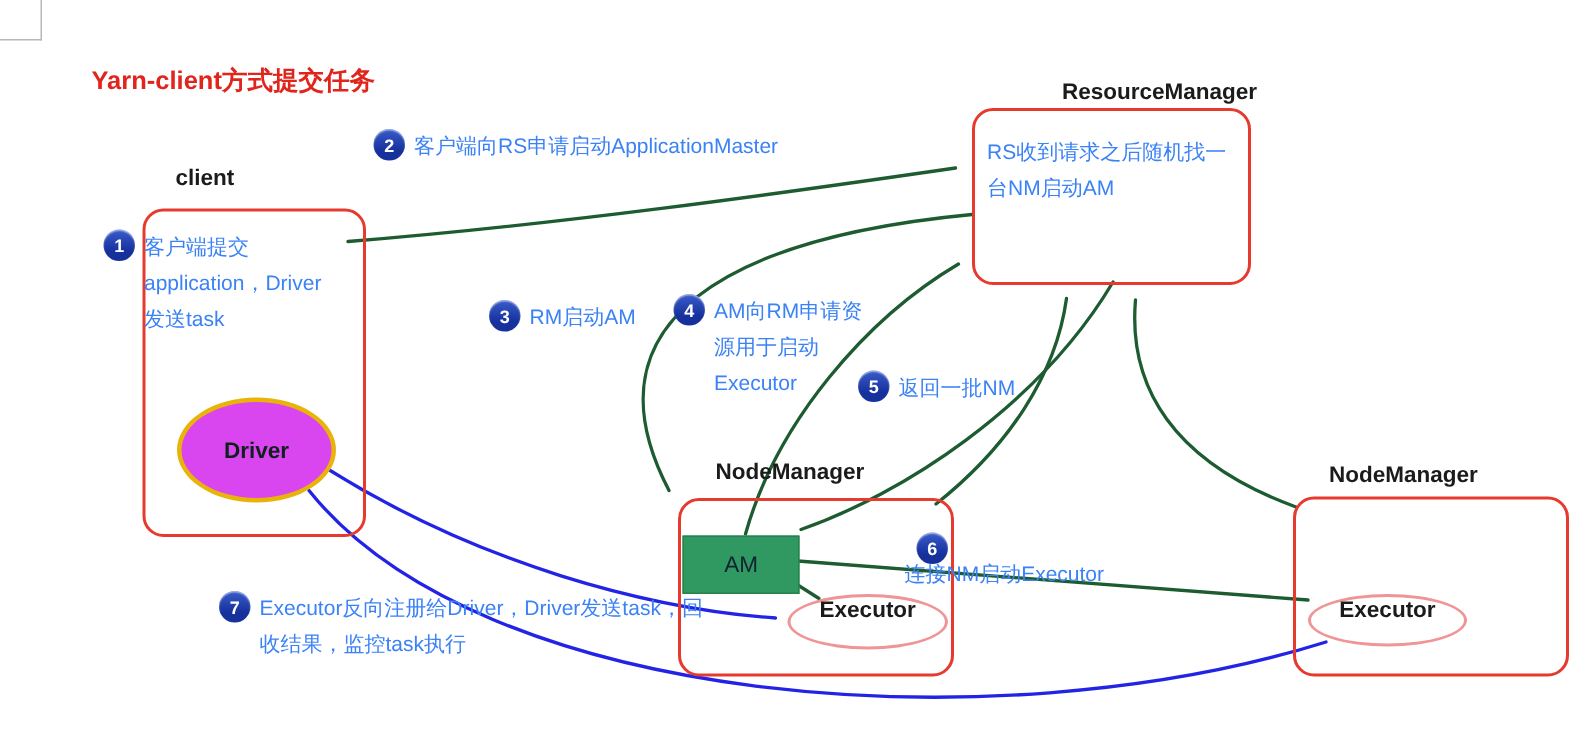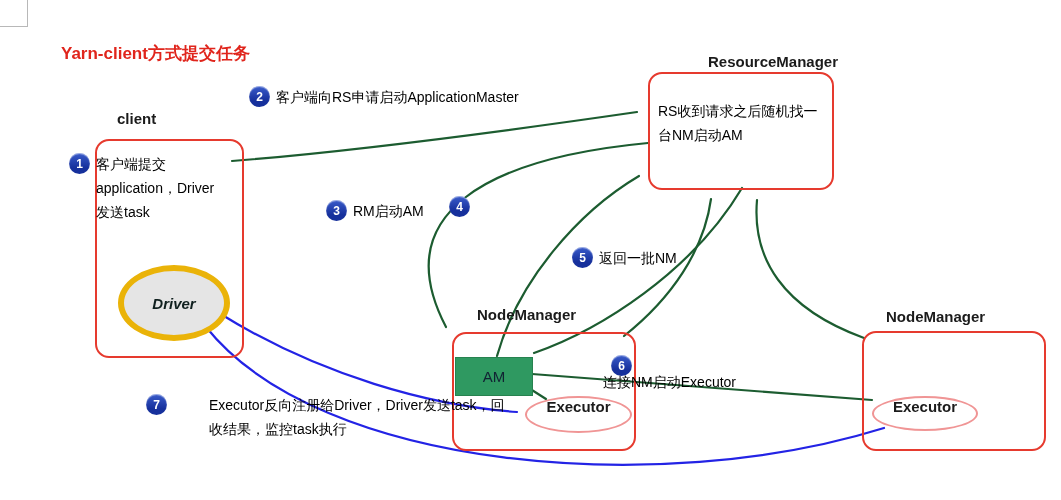--- a/index.html
+++ b/index.html
@@ -18,46 +18,46 @@
   #rm-label{left:708px;top:53px;}
   #nmc-label{left:477px;top:306px;}
   #nmr-label{left:886px;top:308px;}
   
   .red-box{border:2.5px solid #e63a2e;border-radius:14px;background:transparent;}
   #client-box{left:95px;top:139px;width:145px;height:215px;}
   #rm-box{left:648px;top:72px;width:182px;height:114px;}
   #nmc-box{left:452px;top:332px;width:180px;height:115px;}
   #nmr-box{left:862px;top:331px;width:180px;height:116px;}
   
-  .stx{font-size:14px;line-height:1.7;color:#000000;}
-  #rm-body{left:658px;top:100px;width:164px;}
+  .stx{font-size:14px;line-height:1.7;color:#3b82f6;}
+  #rm-body{left:658px;top:90px;width:164px;}
   
   .step{display:flex;gap:6px;align-items:flex-start;}
   .badge{
     width:21px;height:21px;border-radius:50%;flex:0 0 21px;
     background:linear-gradient(180deg,#3a5ccb 0%,#16309c 70%);
     color:#fff;font-size:12px;font-weight:bold;
     display:flex;align-items:center;justify-content:center;
     box-shadow:inset 0 1px 1px rgba(255,255,255,.55);
   }
   #step-1{left:69px;top:153px;width:158px;}
   #step-1 .stx{width:128px;}
   #step-2{left:249px;top:86px;}
   #step-3{left:326px;top:200px;}
   #step-4{left:449px;top:196px;}
   #step-4 .stx{width:106px;}
   #step-5{left:572px;top:247px;}
   #step-6-badge{left:611px;top:355px;}
   #step-6-text{left:603px;top:371px;}
   #step-7{left:146px;top:394px;}
-  #step-7 .stx{width:296px;margin-left:36px;}
+  #step-7 .stx{width:296px;}
   
   #driver{left:118px;top:265px;width:100px;height:64px;border-radius:50%;
-    background:#e5e5e5;border:6px solid #eab308;
-    display:flex;align-items:center;justify-content:center;font-size:15px;font-weight:bold;color:#10201f;font-style:italic;}
+    background:#d946ef;border:3px solid #eab308;
+    display:flex;align-items:center;justify-content:center;font-size:15px;font-weight:bold;color:#10201f;}
   #am-box{left:455px;top:357px;width:76px;height:37px;background:#2f9961;border:1px solid #27824f;
     display:flex;align-items:center;justify-content:center;font-size:15px;color:#123;}
   .exec{border:2.5px solid #f09595;border-radius:50%;background:#fff;
     display:flex;align-items:flex-start;justify-content:center;font-size:15px;font-weight:bold;color:#1b1b1b;}
   #exec-c{left:525px;top:396px;width:103px;height:33px;}
   #exec-r{left:872px;top:396px;width:102px;height:31px;}
   
   #arrows{position:absolute;left:0;top:0;width:1061px;height:500px;pointer-events:none;}
   #arrows path{fill:none;stroke-linecap:round;}
   .g{stroke:#1c5c30;stroke-width:2.2;}
@@ -110,20 +110,21 @@
   <div id="step-2" class="abs step">
     <span class="badge">2</span>
     <span class="stx">客户端向RS申请启动ApplicationMaster</span>
   </div>
   <div id="step-3" class="abs step">
     <span class="badge">3</span>
     <span class="stx">RM启动AM</span>
   </div>
   <div id="step-4" class="abs step">
     <span class="badge">4</span>
+    <span class="stx">AM向RM申请资源用于启动Executor</span>
   </div>
   <div id="step-5" class="abs step">
     <span class="badge">5</span>
     <span class="stx">返回一批NM</span>
   </div>
 
   <div id="nmc-label" class="abs node-label">NodeManager</div>
   <div id="nmc-box" class="abs red-box"></div>
   <div id="am-box" class="abs">
     <span>AM</span>

